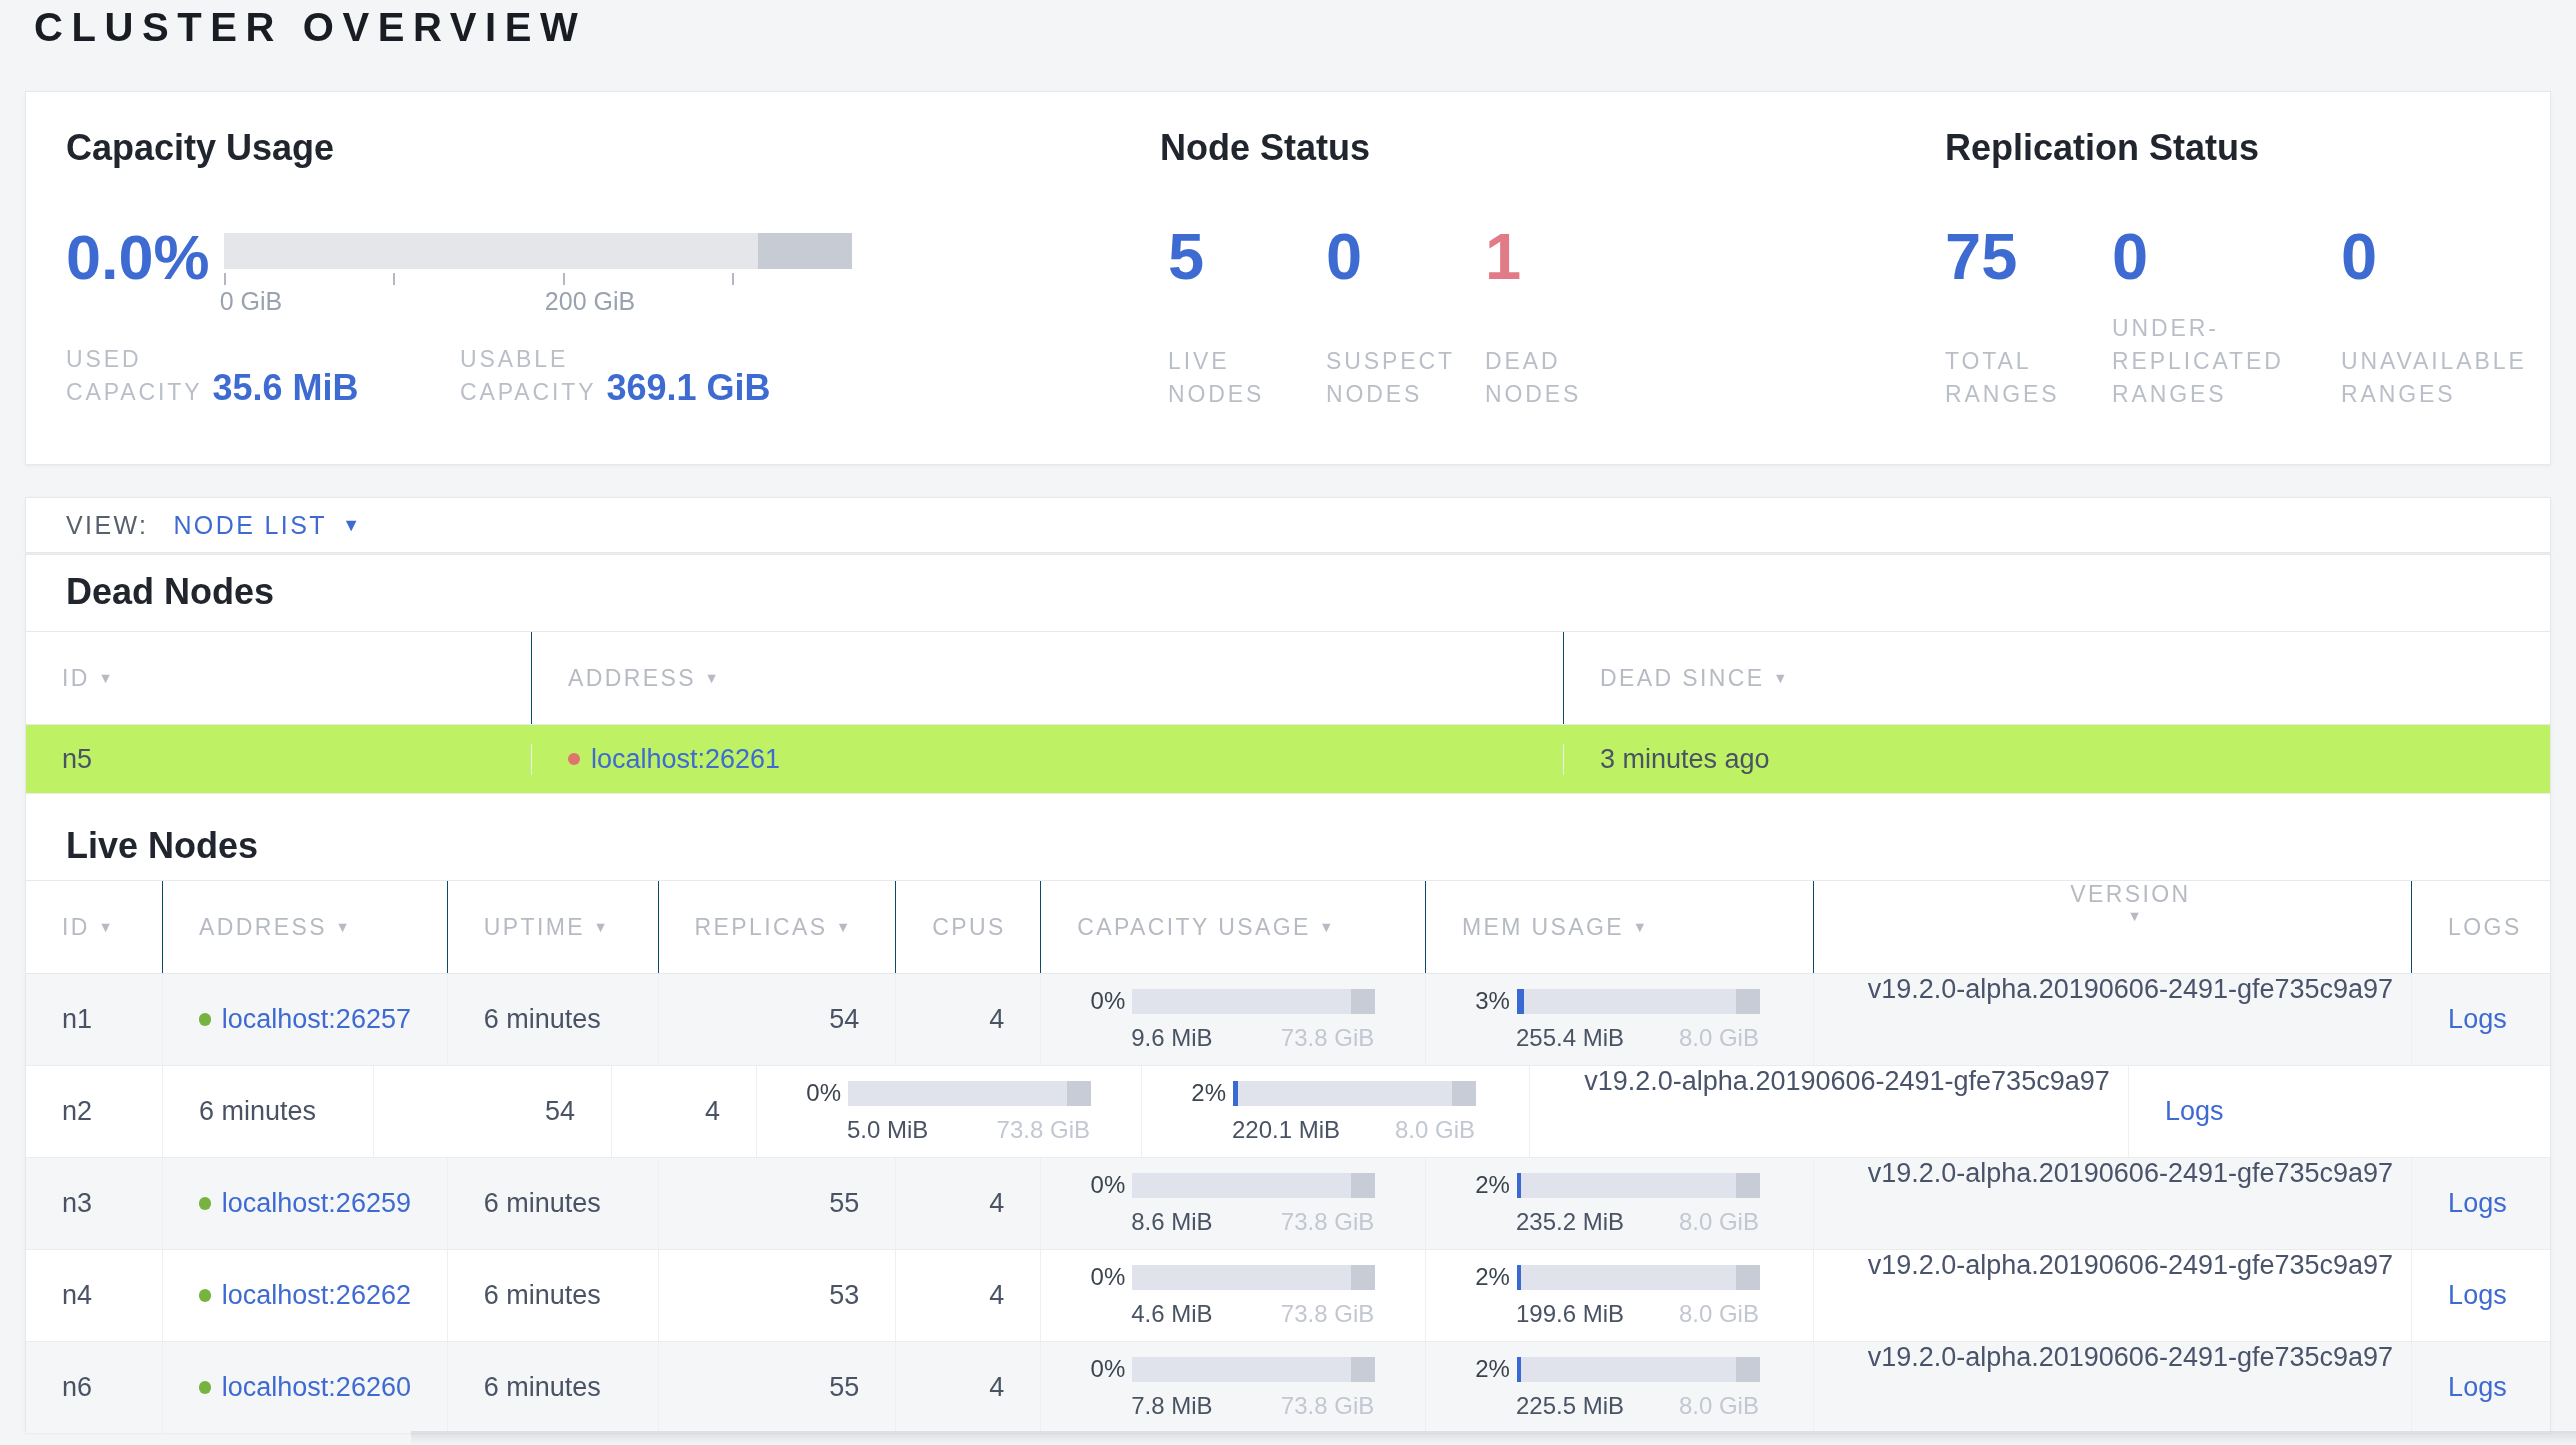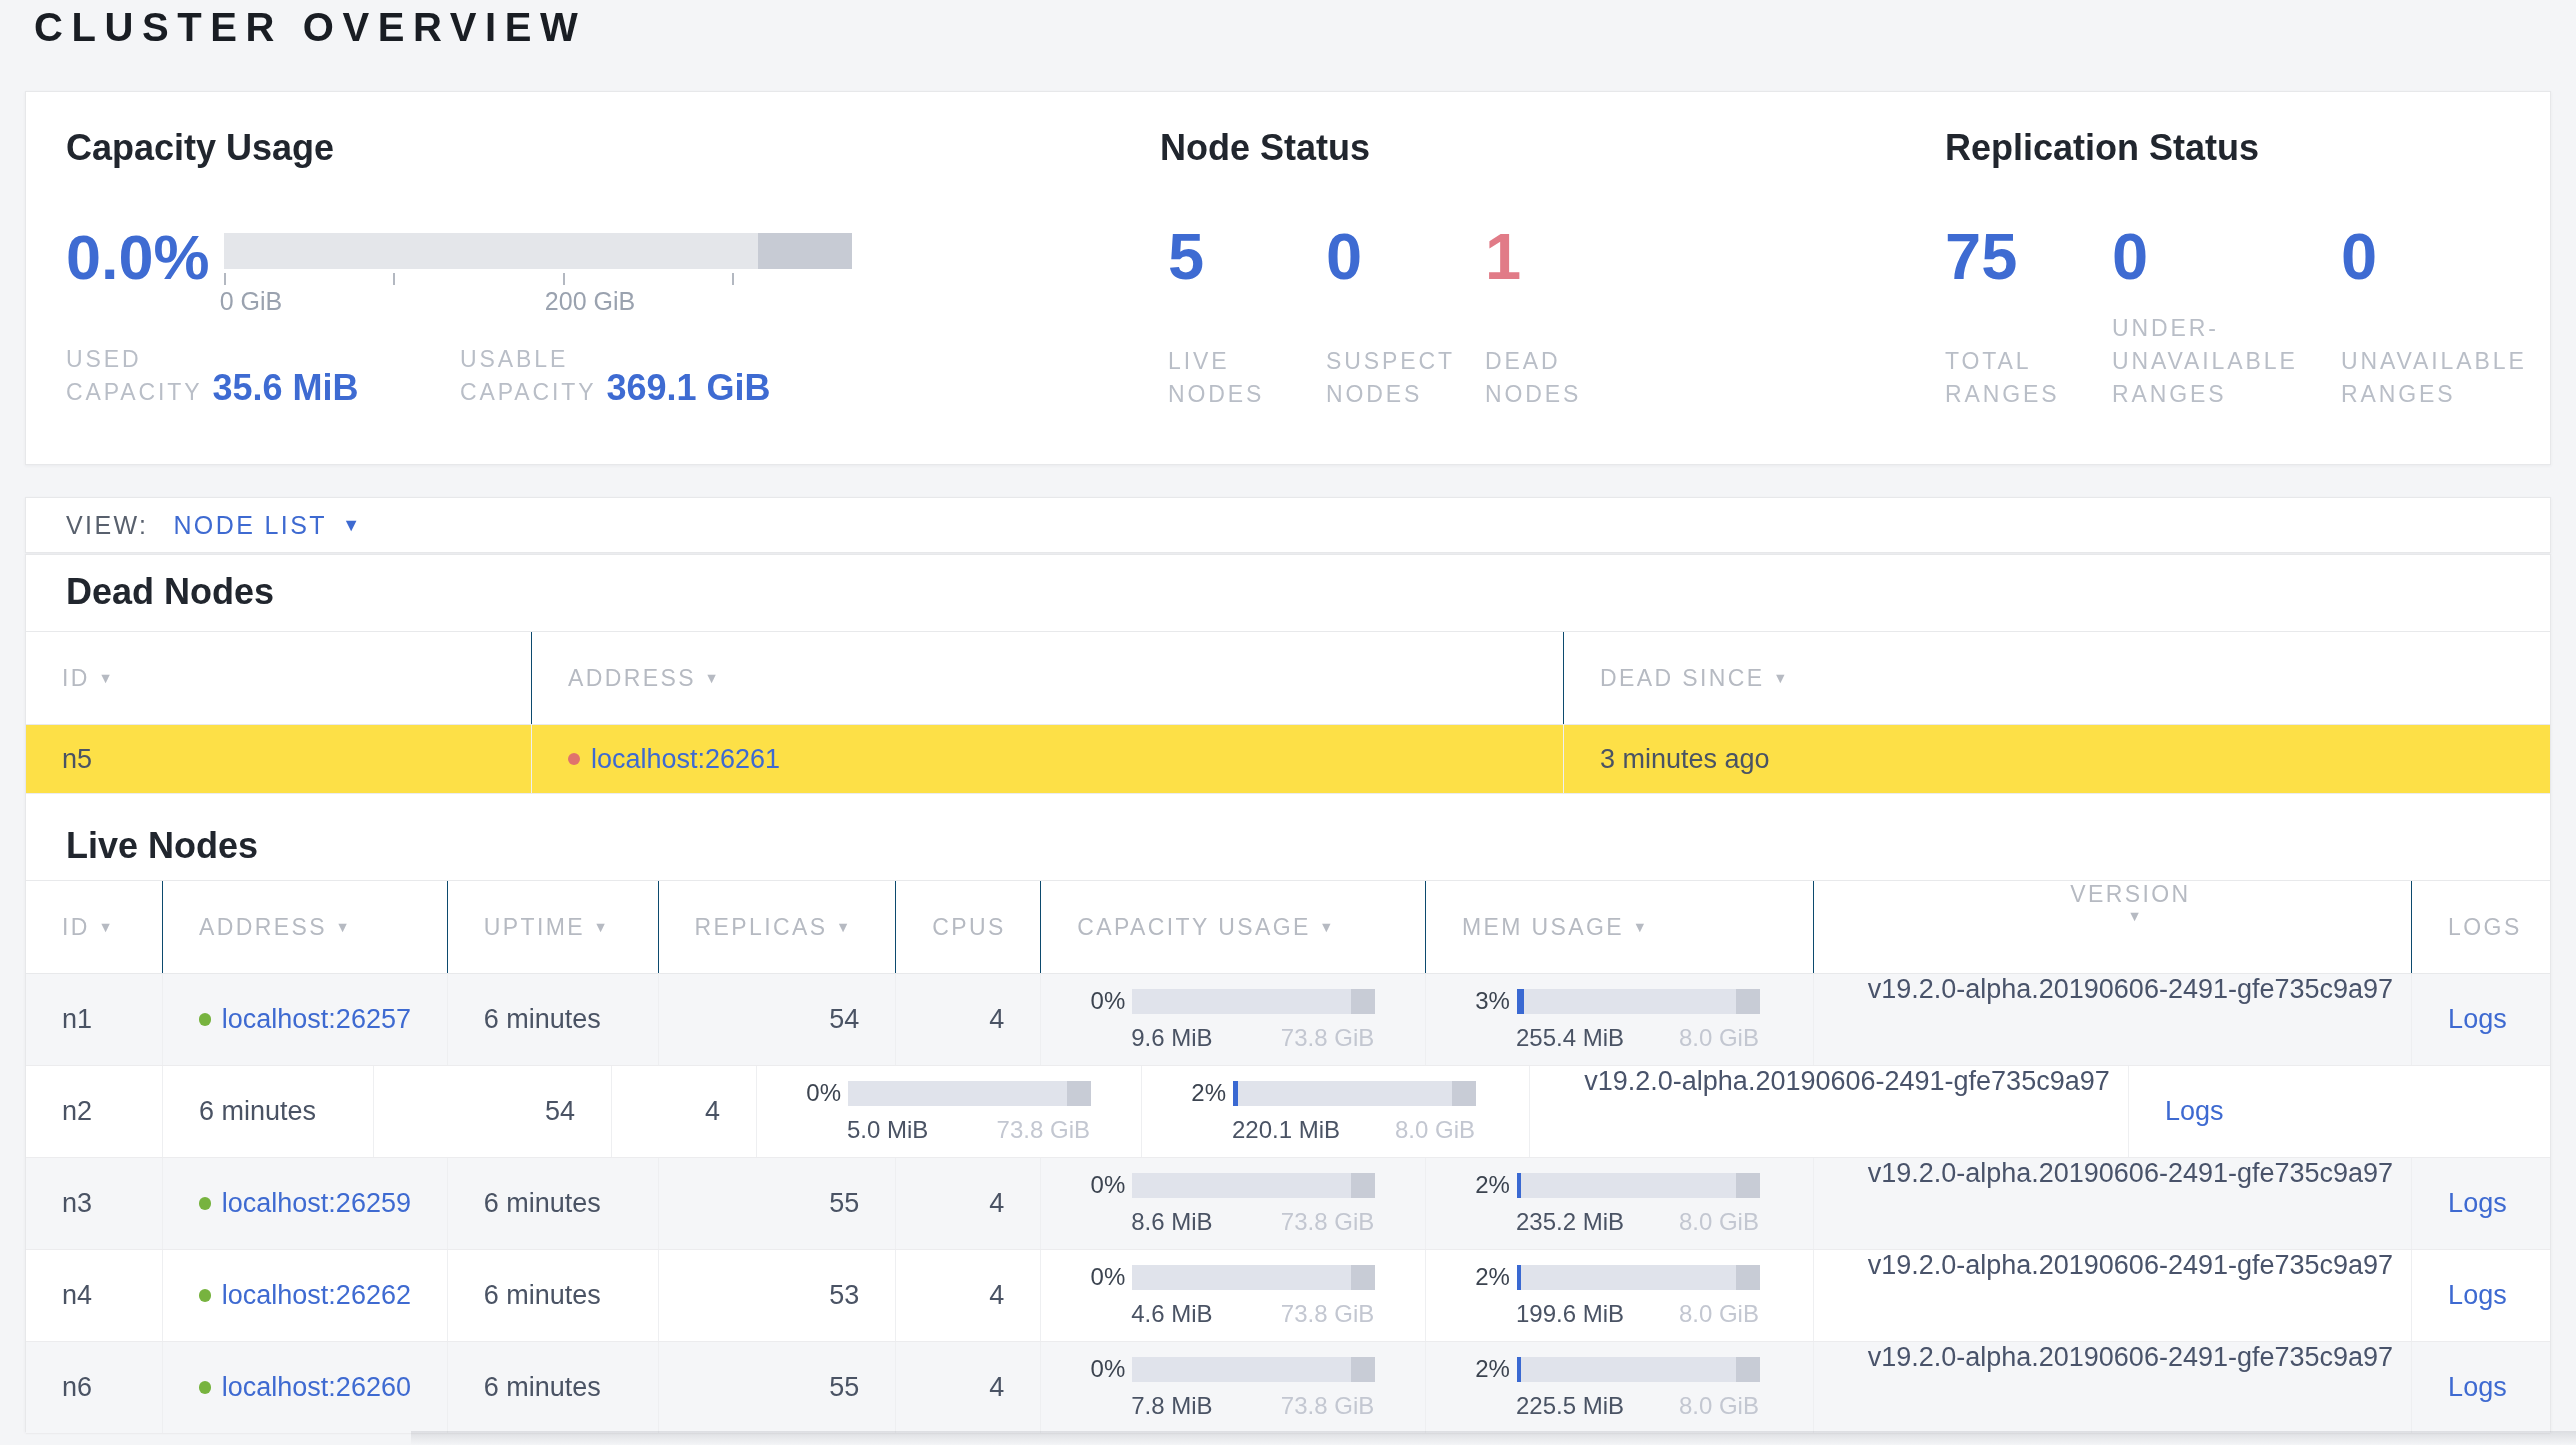--- a/index.html
+++ b/index.html
@@ -50,21 +50,21 @@
   #dead-table{top:76px;}
   #live-table{top:325px;}
   .thead{display:flex;height:94px;border-top:1px solid #e8e9eb;border-bottom:1px solid #e8e9eb;
     box-sizing:border-box;background:#fff;}
   .th{display:flex;align-items:center;box-sizing:border-box;padding-left:36px;
     font-size:23px;letter-spacing:2.4px;color:#b6bac2;border-right:1px solid #0c4a6e;white-space:nowrap;}
   .th:last-child,.td:last-child{border-right:none;}
   .sort-arrow{font-size:14.3px;margin-left:8.6px;letter-spacing:0;color:#b6bac2;}
   .trow{display:flex;height:92px;background:#fff;border-bottom:1px solid #ececee;box-sizing:border-box;}
   .trow.stripe{background:#f5f6f8;}
-  .trow.dead-row{height:69px;background:#fde047;}
+  .trow.dead-row{height:69px;background:#bef264;align-items:center;}
   .td{display:flex;align-items:center;box-sizing:border-box;padding-left:36px;
     font-size:27px;color:#4a5364;border-right:1px solid #eeeff1;overflow:hidden;white-space:nowrap;}
   .td.num{justify-content:flex-end;padding-left:0;padding-right:36px;}
   .link{color:#3e6ad1;text-decoration:none;cursor:pointer;}
   .dot{width:12.4px;height:12.4px;border-radius:50%;margin-right:10.5px;flex:none;}
   .dot.green{background:#77b33f;}
   .dot.red{background:#e0736d;}
   
   .d-id{width:506px;} .d-addr{width:1032px;} .d-since{width:986px;}
   
@@ -127,21 +127,21 @@
   <div class="stat-label" style="left:1459px">DEAD
 NODES</div>
 
   <h2 class="card-heading" id="repl-heading">Replication Status</h2>
   <div class="big-stat" style="left:1919px">75</div>
   <div class="big-stat" style="left:2086px">0</div>
   <div class="big-stat" style="left:2315px">0</div>
   <div class="stat-label" style="left:1919px">TOTAL
 RANGES</div>
   <div class="stat-label" style="left:2086px">UNDER-
-UNAVAILABLE
+REPLICATED
 RANGES</div>
   <div class="stat-label" style="left:2315px">UNAVAILABLE
 RANGES</div>
 </section>
 
 <section class="card" id="view-bar">
   <span class="view-label">VIEW:</span>
   <span class="view-select">
     <span class="view-select-text">NODE LIST</span>
     <span class="view-caret">▼</span>

